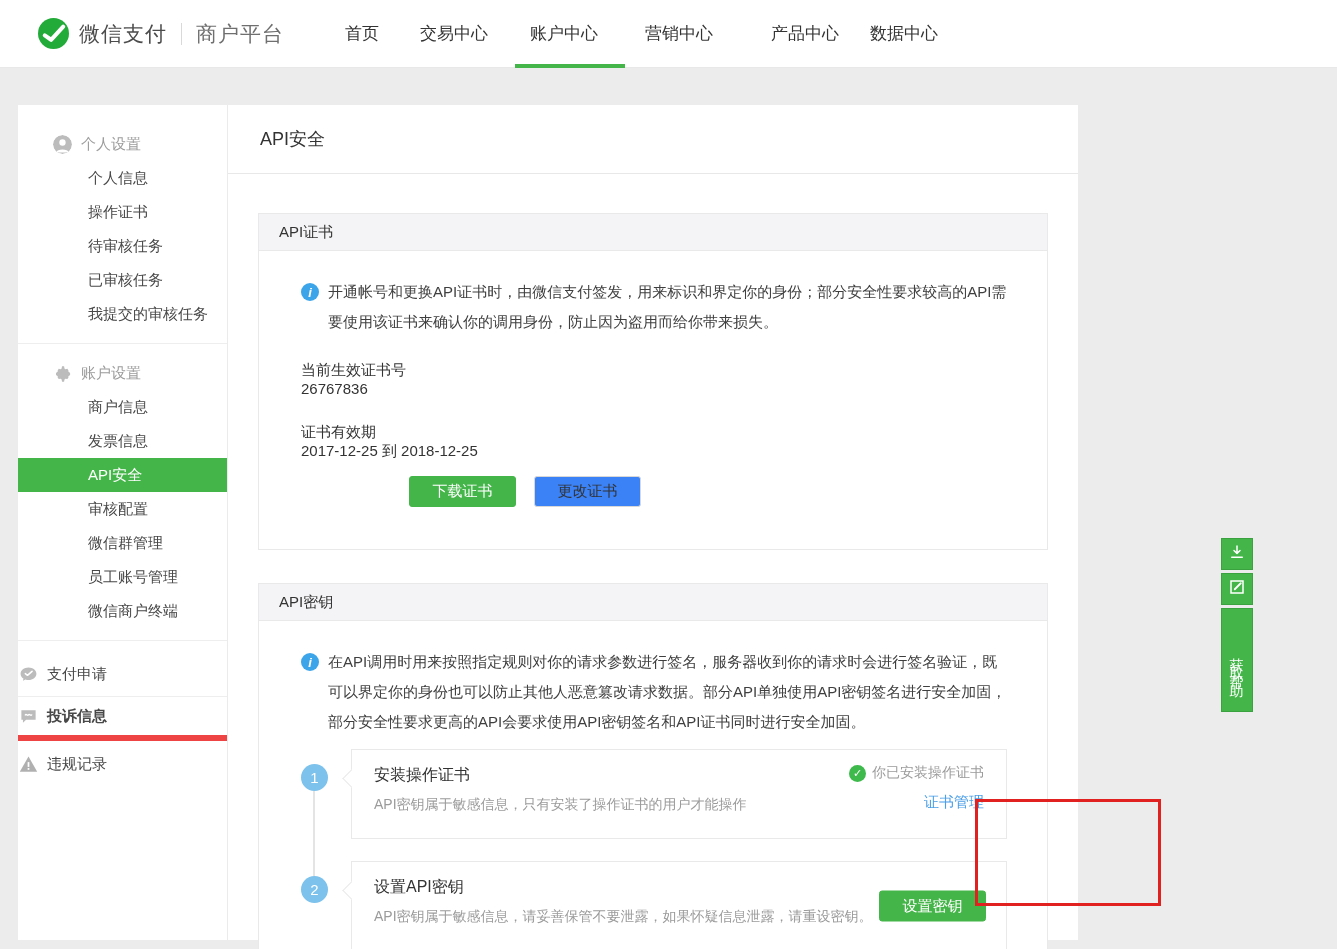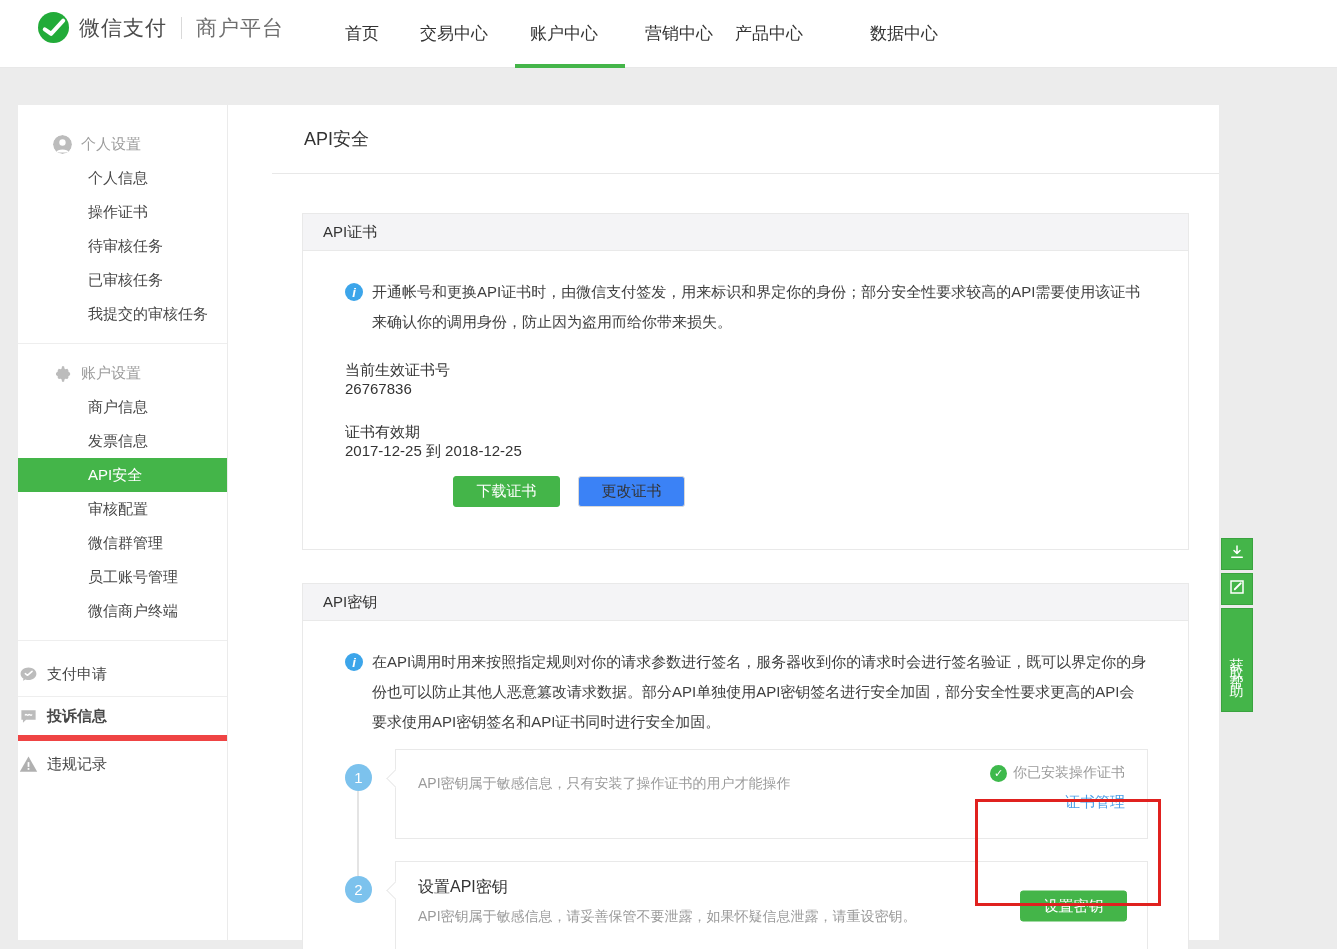--- a/index.html
+++ b/index.html
@@ -2,30 +2,30 @@
 <html><head>
 <meta charset="utf-8">
 <style>
   * { margin:0; padding:0; box-sizing:border-box; }
   html,body { background:#ececec; }
   body { font-family:"Liberation Sans","DejaVu Sans",sans-serif; }
   #page { position:relative; width:1337px; height:949px; background:#ececec; overflow:hidden; }
 
   
   .header { position:absolute; top:0; left:0; width:1337px; height:68px; background:#fff; border-bottom:1px solid #e8e8e8; z-index:3; }
-  .logo { position:absolute; left:38px; top:12px; display:flex; align-items:center;text-align:right; }
+  .logo { position:absolute; left:38px; top:18px; display:flex; align-items:center;text-align:right; }
   .logo-icon { width:31px; height:31px; display:block; }
   .brand-name { font-size:21px; color:#4c4c4c; margin-left:10px; letter-spacing:1px; }
   .logo-sep { width:1px; height:22px; background:#d9d9d9; margin:0 14px; }
   .product-name { font-size:21px; color:#6f6f6f; letter-spacing:1px; }
   .nav-item { position:absolute; top:0; height:67px; line-height:67px; font-size:17px; color:#333; cursor:pointer;font-family:Liberation Serif, serif; }
   .nav-underline { position:absolute; left:515px; top:64px; width:110px; height:4px; background:#44b549; }
 
   
-  .wrapper { position:absolute; left:18px; top:105px; width:1201px; height:835px; background:#fff; display:flex; z-index:1;gap:44px; }
+  .wrapper { position:absolute; left:18px; top:105px; width:1060px; height:835px; background:#fff; display:flex; z-index:1; }
 
   
   .sidebar { width:210px; flex-shrink:0; border-right:1px solid #ebebeb; padding-top:22px; }
   .side-head { display:flex; align-items:center; height:34px; padding-left:34px; color:#9c9c9c; font-size:15px; }
   .side-head .sicon { width:20px; height:20px; margin-right:9px; display:flex; align-items:center; justify-content:center; }
   .side-item { height:34px; line-height:34px; padding-left:70px; font-size:15px; color:#484848; cursor:pointer; }
   .side-item.active { background:#44b549; color:#fff; }
   .side-divider { border-top:1px solid #eeeeee; margin:12px 0; }
   .side-link { height:46px; display:flex; align-items:center; font-size:15px; color:#484848; cursor:pointer; }
   .side-link .sicon { width:20px; height:20px; margin-right:9px; display:flex; align-items:center; justify-content:center; }
@@ -90,21 +90,21 @@
         </svg>
       </span>
       <span class="brand-name">微信支付</span>
       <span class="logo-sep"></span>
       <span class="product-name">商户平台</span>
     </div>
     <span class="nav-item" style="left:345px;">首页</span>
     <span class="nav-item" style="left:420px;">交易中心</span>
     <span class="nav-item" style="left:530px;">账户中心</span>
     <span class="nav-item" style="left:645px;">营销中心</span>
-    <span class="nav-item" style="left:735px;">产品中心</span>
+    <span class="nav-item" style="left:771px;">产品中心</span>
     <span class="nav-item" style="left:870px;">数据中心</span>
     <div class="nav-underline"></div>
   </div>
 
   <div class="wrapper">
 
     <div class="sidebar">
       <div class="side-section">
         <div class="side-head">
           <span class="sicon">
@@ -218,20 +218,21 @@
               <span class="info-icon">i</span>
               <span class="info-text">在API调用时用来按照指定规则对你的请求参数进行签名，服务器收到你的请求时会进行签名验证，既可以界定你的身份也可以防止其他人恶意篡改请求数据。部分API单独使用API密钥签名进行安全加固，部分安全性要求更高的API会要求使用API密钥签名和API证书同时进行安全加固。</span>
             </div>
 
             <div class="steps">
               <div class="connector"></div>
 
               <div class="step">
                 <div class="step-circle">1</div>
                 <div class="step-box">
+                  <div class="step-title">安装操作证书</div>
                   <div class="step-desc">API密钥属于敏感信息，只有安装了操作证书的用户才能操作</div>
                   <div class="step-right">
                     <div class="status-line">
                       <span class="check-icon">✓</span>
                       <span>你已安装操作证书</span>
                     </div>
                     <span class="blue-link">证书管理</span>
                   </div>
                 </div>
               </div>

